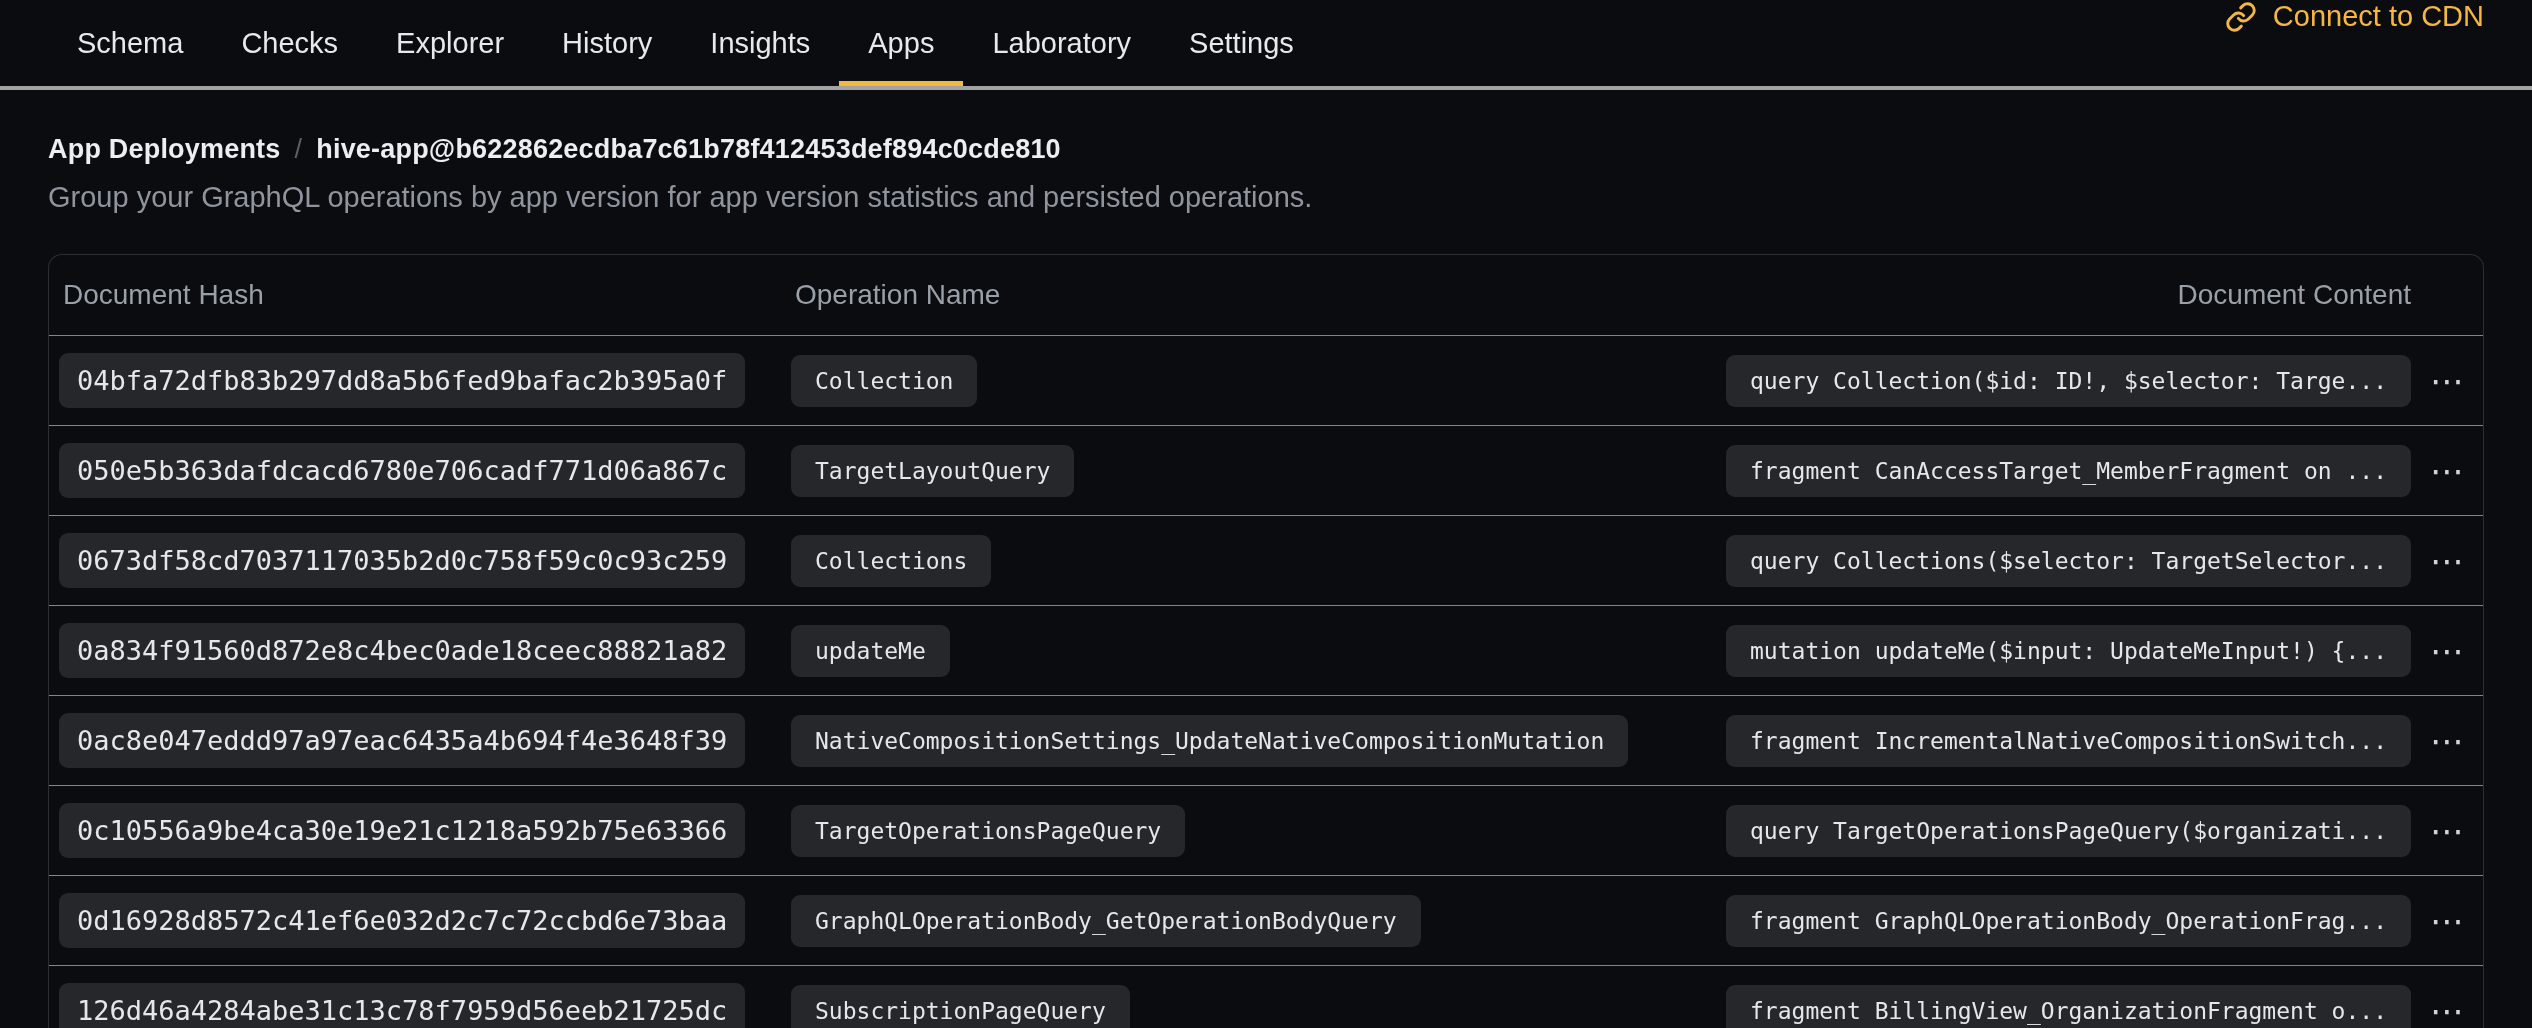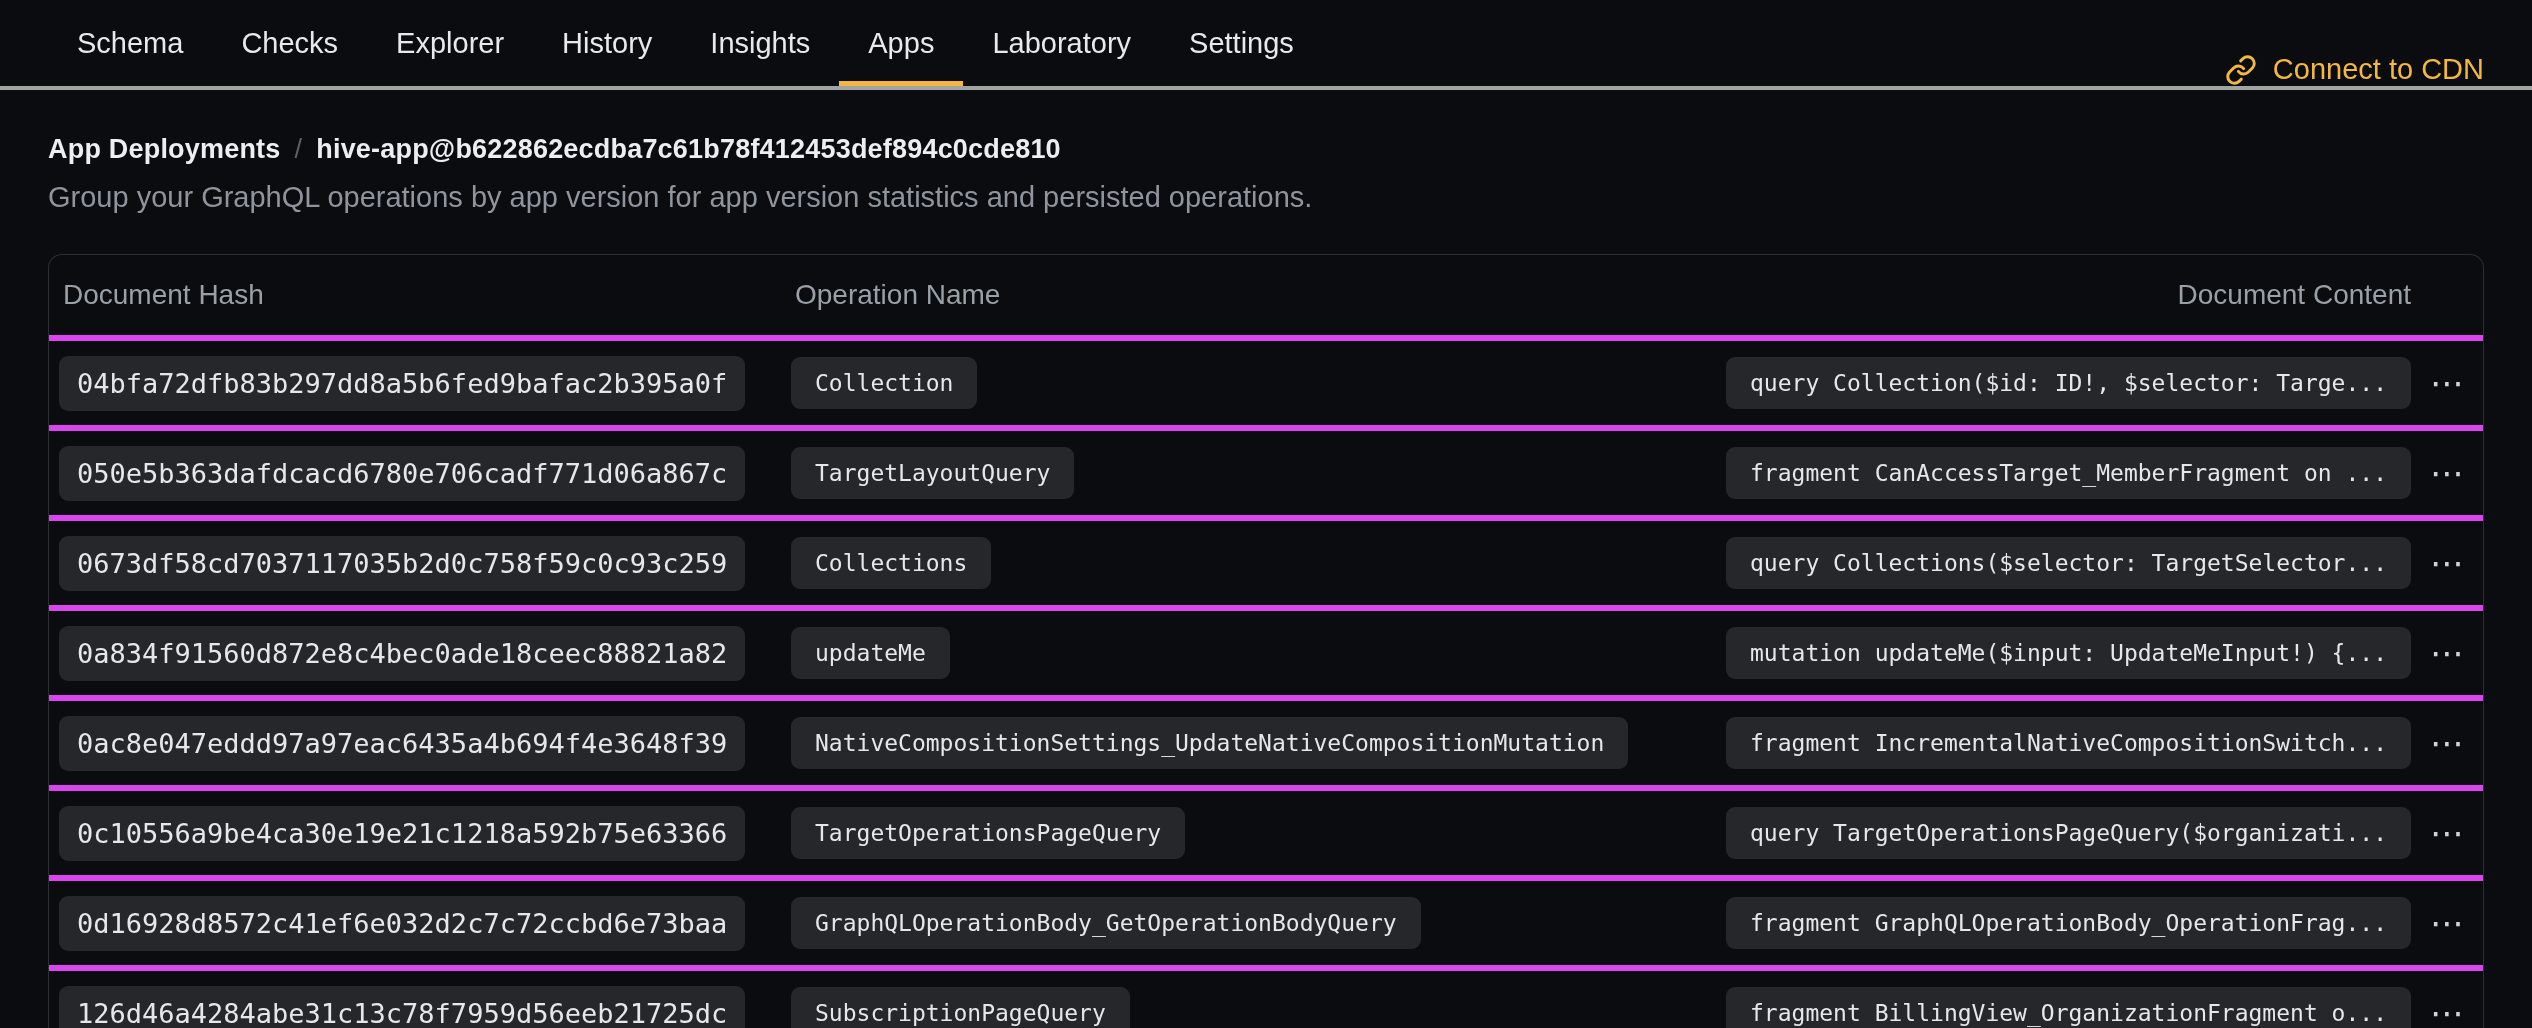--- a/index.html
+++ b/index.html
@@ -22,21 +22,21 @@
     display:flex; align-items:center;
     padding:0 29px;
     font-size:29px;
     color:#e7e9ec;
     cursor:pointer;
     position:relative;
     border-bottom:5px solid transparent;
     border-top:5px solid transparent;
   }
   .nav-item.active { border-bottom-color:#f4b740; }
-  .nav-right { margin-left:auto; display:flex; align-items:flex-end; }
+  .nav-right { margin-left:auto; display:flex; align-items:flex-start; }
   .cdn-link {
     display:flex; align-items:center; gap:16px;
     color:#f4b740; font-size:29px; cursor:pointer;
     background:none; border:none; font-family:inherit;
   }
   .cdn-link svg { width:32px; height:32px; }
 
   
   .page-header { padding:44px 48px 0 48px; }
   .breadcrumb { font-size:27px; font-weight:700; letter-spacing:.2px; }
@@ -59,21 +59,21 @@
   .thead {
     height:80px;
     padding-left:14px;
     color:#9aa0a8;
     font-size:28px;
   }
   .thead .col-content { grid-column:3; text-align:right; justify-self:end; }
   .row {
     height:90px;
     padding-left:10px;
-    border-top:6px solid #d946ef;
+    border-top:1px solid #d946ef;
   }
   .pill {
     display:inline-block;
     background:#26272b;
     border-radius:9px;
     color:#e6e7e9;
     font-family:"DejaVu Sans Mono", monospace;
     white-space:nowrap;
   }
   .pill.hash { font-size:27px; padding:12px 18px; }

